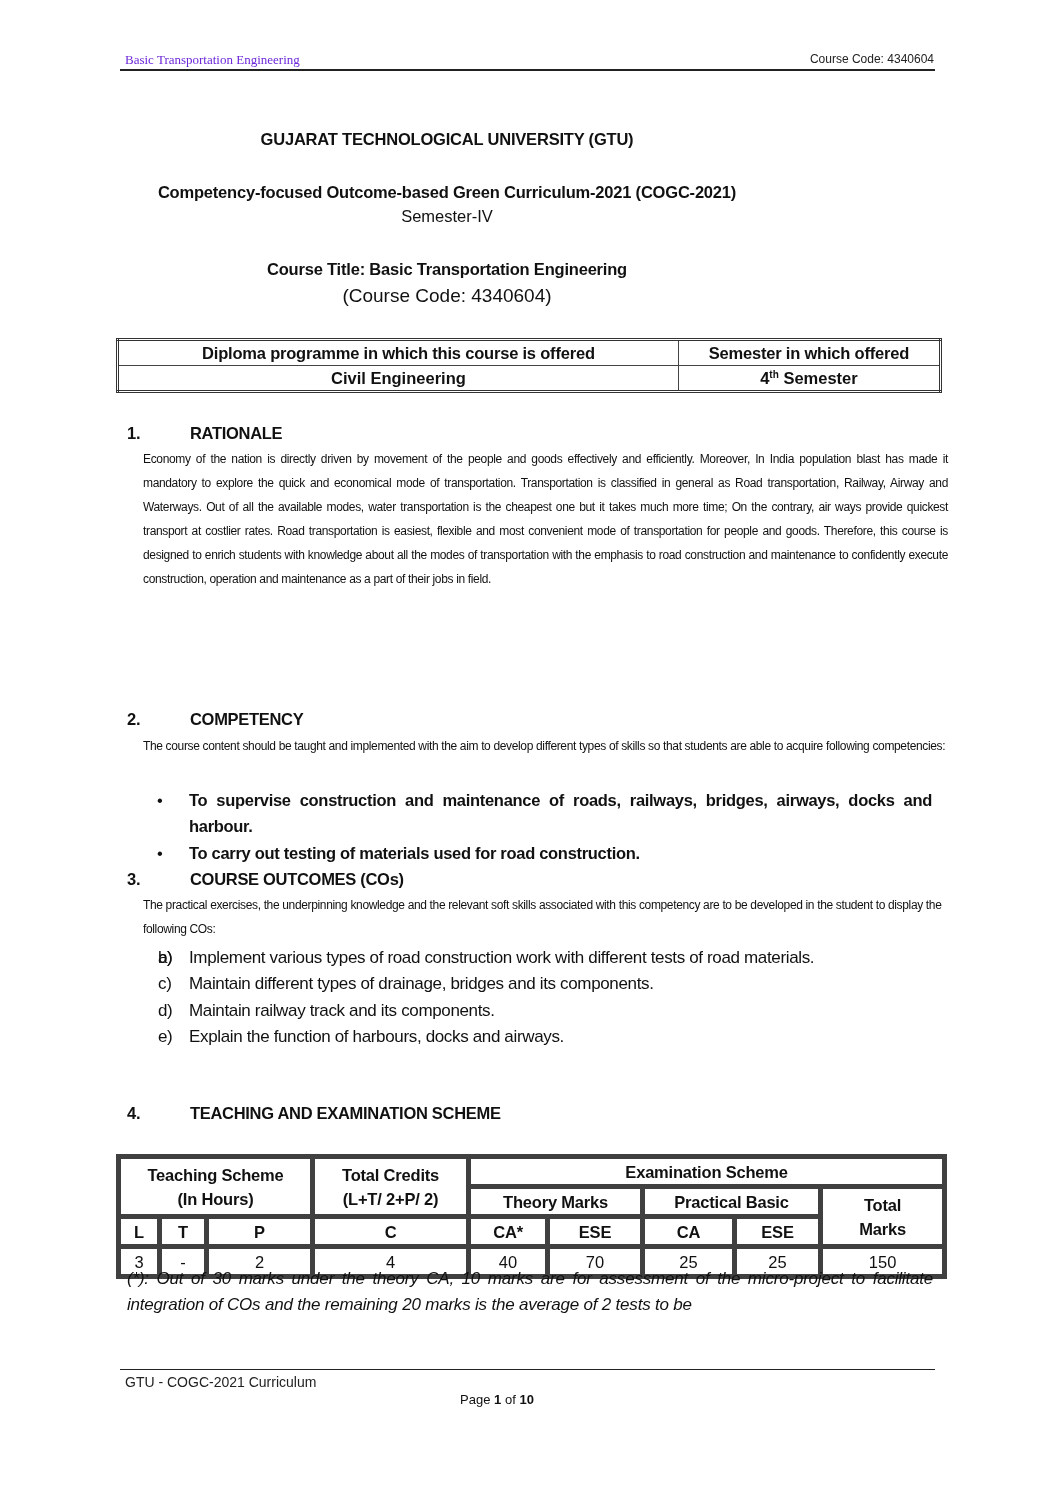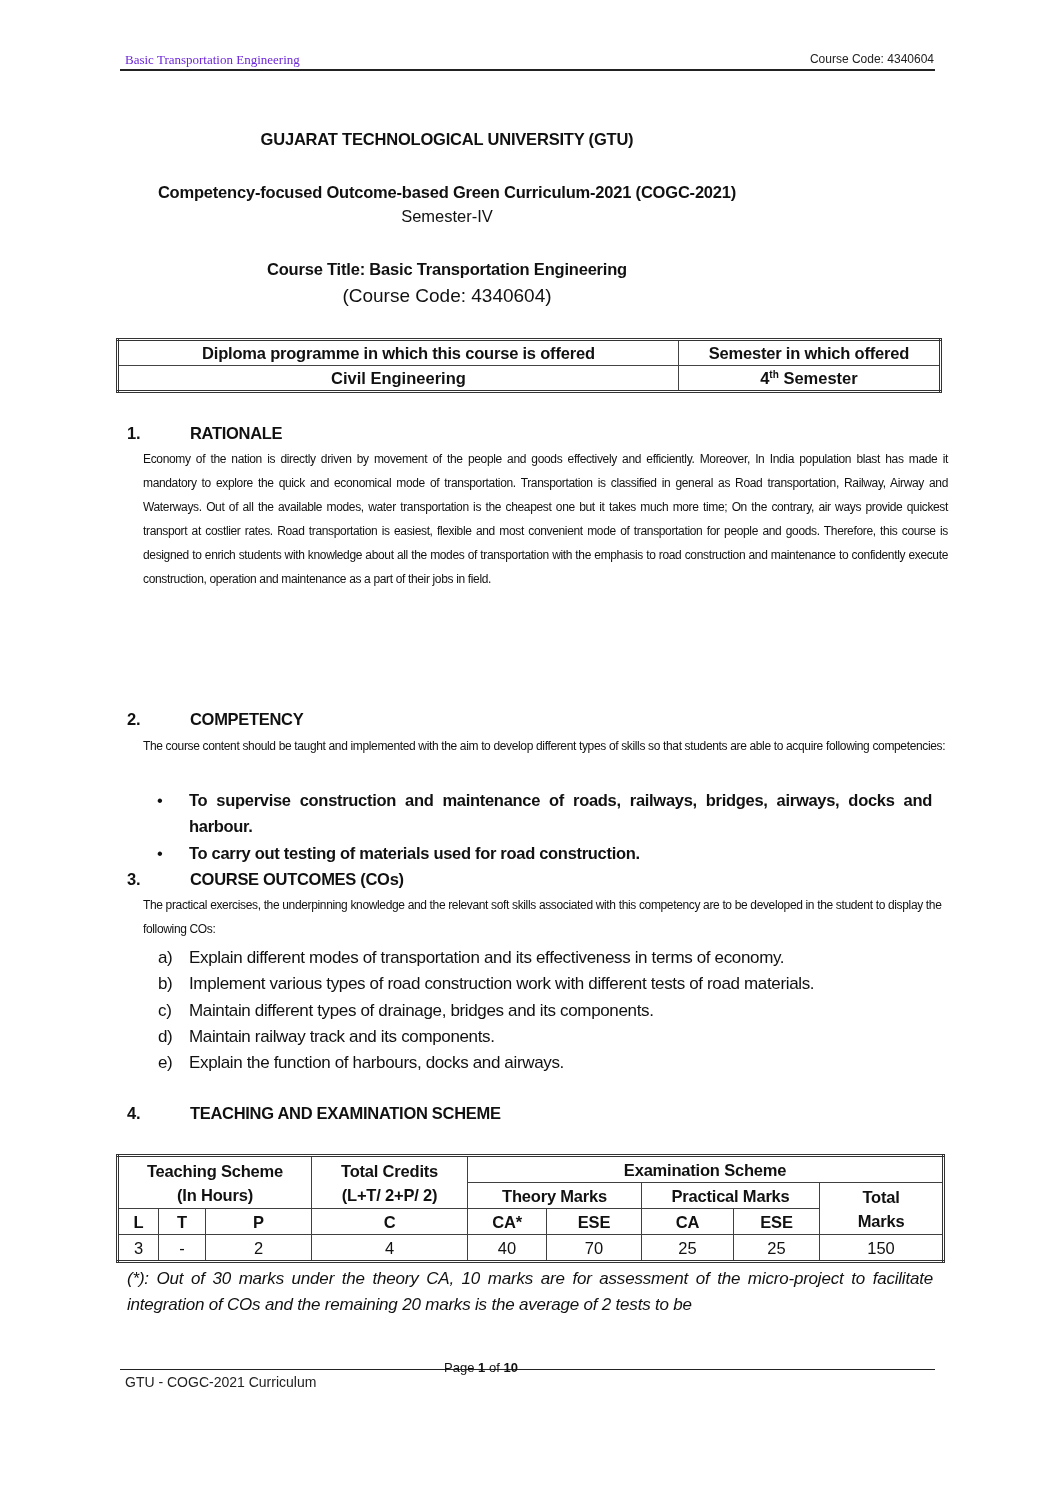--- a/index.html
+++ b/index.html
@@ -50,30 +50,30 @@
   .bullets .item .dot { position: absolute; left: 2px; top: 0; font-weight: normal; }
   .cos { left: 155px; width: 777px; font-size: 17px; line-height: 26.3px; letter-spacing: -0.35px; }
   .cos .item { position: relative; padding-left: 34px; }
   .cos .item .lbl { position: absolute; left: 3px; top: 0; }
 
   .scheme-table {
     position: absolute; left: 116px; top: 1154px; width: 826px;
     border: 3px double #333; table-layout: fixed;
   }
   .scheme-table td, .scheme-table th {
-    border: 1px solid #404040; text-align: center; font-size: 16.5px; padding: 0; height: 25px; line-height: 24px;
+    border: 5px solid #404040; text-align: center; font-size: 16.5px; padding: 0; height: 25px; line-height: 24px;
   }
   .scheme-table th { font-weight: bold; letter-spacing: -0.2px; }
   .note {
     left: 127px; width: 806px; top: 1266px; font-size: 17px; line-height: 26.3px;
     font-style: italic; text-align: justify; letter-spacing: -0.2px;
   }
   .footer-rule { left: 120px; top: 1369px; width: 815px; border-top: 1px solid #222; }
   .footer-left { left: 125px; top: 1374px; font-size: 14px; color: #222; }
-  .footer-page { left: 0; width: 962px; text-align: center; top: 1360px; font-size: 13px; }
+  .footer-page { left: 0; width: 962px; text-align: center; top: 1392px; font-size: 13px; padding-left: 16px; }
   .footer-page b { font-weight: bold; }
 </style>
 </head>
 <body>
 
 <div class="abs header-left">Basic Transportation Engineering</div>
 <div class="abs header-right">Course Code: 4340604</div>
 <div class="abs header-rule"></div>
 
 <div class="abs center t-uni">GUJARAT TECHNOLOGICAL UNIVERSITY (GTU)</div>
@@ -111,21 +111,21 @@
 <div class="abs bullets" style="top:787px">
   <div class="item"><span class="dot">•</span><span>To supervise construction and maintenance of roads, railways, bridges, airways, docks and harbour.</span></div>
   <div class="item" style="margin-top:0px"><span class="dot">•</span><span>To carry out testing of materials used for road construction.</span></div>
 </div>
 
 <div class="abs section-head" style="top:870px">
   <span class="num">3.</span><span>COURSE OUTCOMES (COs)</span>
 </div>
 <div class="abs para" style="top:893px; text-align:left">The practical exercises, the underpinning knowledge and the relevant soft skills associated with this competency are to be developed in the student to display the following COs:</div>
 <div class="abs cos" style="top:945px">
-  <div class="item"><span class="lbl">a)</span><span>Explain different modes of transportation and its effectiveness in terms of economy.</span></div>
+  <div class="item"><span class="lbl">a)</span></div>
   <div class="item"><span class="lbl">b)</span><span>Implement various types of road construction work with different tests of road materials.</span></div>
   <div class="item"><span class="lbl">c)</span><span>Maintain different types of drainage, bridges and its components.</span></div>
   <div class="item"><span class="lbl">d)</span><span>Maintain railway track and its components.</span></div>
   <div class="item"><span class="lbl">e)</span><span>Explain the function of harbours, docks and airways.</span></div>
 </div>
 
 <div class="abs section-head" style="top:1104px">
   <span class="num">4.</span><span>TEACHING AND EXAMINATION SCHEME</span>
 </div>
 
@@ -148,21 +148,21 @@
           <div>(In Hours)</div>
         </th>
     <th rowspan="2">
           <div>Total Credits</div>
           <div>(L+T/ 2+P/ 2)</div>
         </th>
     <th colspan="5">Examination Scheme</th>
   </tr>
   <tr>
     <th colspan="2">Theory Marks</th>
-    <th colspan="2">Practical Marks</th>
+    <th colspan="2">Practical Basic</th>
     <th rowspan="2">
           <div>Total</div>
           <div>Marks</div>
         </th>
   </tr>
   <tr>
     <th>L</th>
     <th>T</th>
     <th>P</th>
     <th>C</th>

